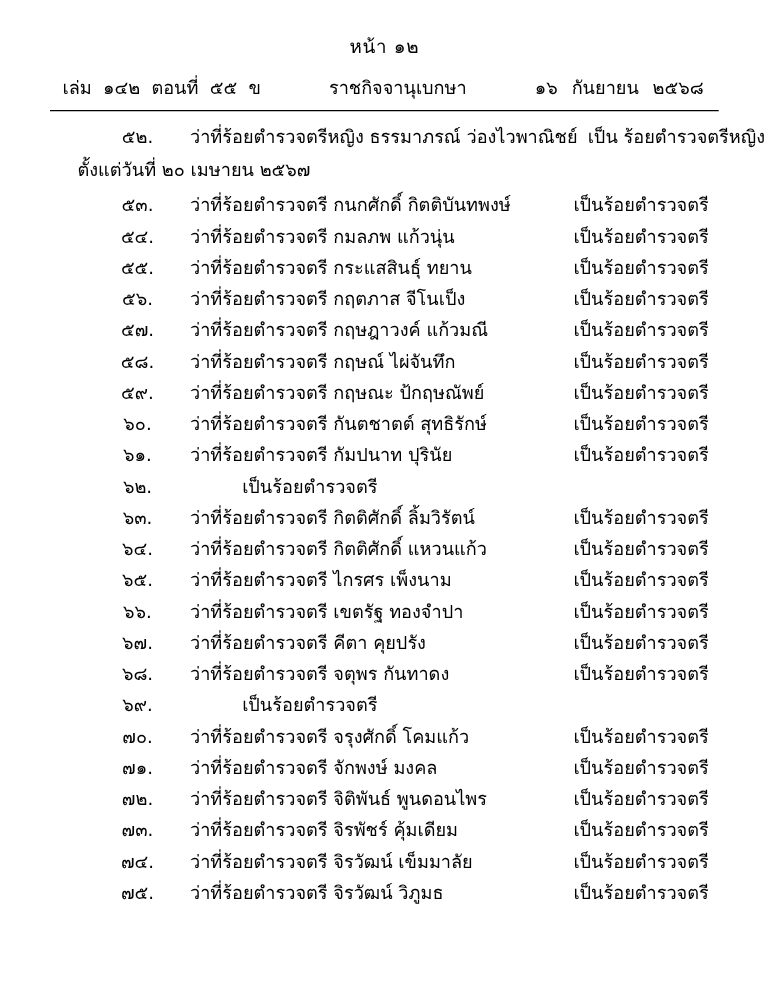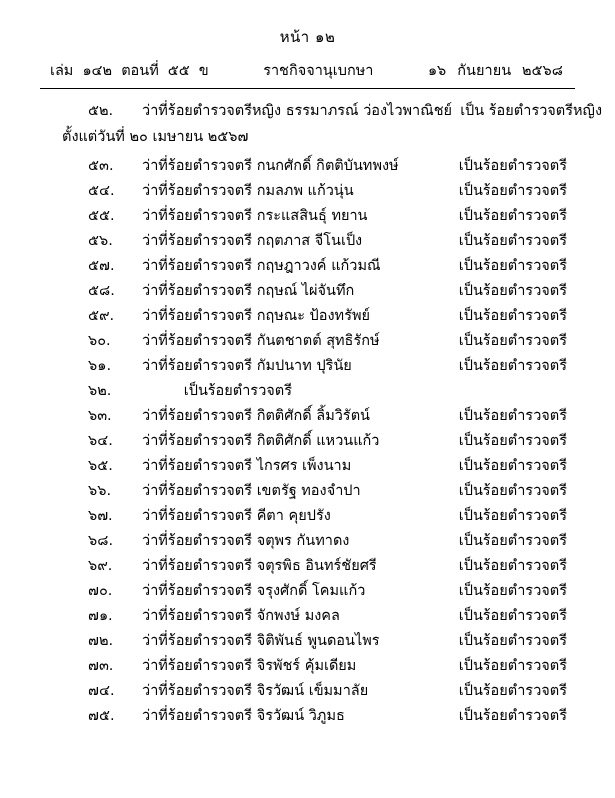--- a/index.html
+++ b/index.html
@@ -61,23 +61,23 @@
   .entry {
     display: flex;
     align-items: baseline;
     font-size: 14.5px;
     line-height: 1.0;
     margin-bottom: 10.5px;
     white-space: nowrap;
   }
   .entry .num {
     width: 44px;
-    text-align: left;
+    text-align: center;
     margin-left: 42px;
-    margin-right: 10px;
+    margin-right: 20px;
     flex: none;
   }
   .entry .name {
     flex: 1;
   }
   .entry .rank {
     width: 150px;
     flex: none;
     text-align: right;
   }
@@ -155,21 +155,21 @@
           <span class="name">ว่าที่ร้อยตำรวจตรี กฤษฎาวงค์ แก้วมณี</span>
           <span class="rank"><span class="rank-a">เป็น</span><span>ร้อยตำรวจตรี</span></span>
         </div>
         <div class="entry">
           <span class="num">๕๘.</span>
           <span class="name">ว่าที่ร้อยตำรวจตรี กฤษณ์ ไผ่จันทึก</span>
           <span class="rank"><span class="rank-a">เป็น</span><span>ร้อยตำรวจตรี</span></span>
         </div>
         <div class="entry">
           <span class="num">๕๙.</span>
-          <span class="name">ว่าที่ร้อยตำรวจตรี กฤษณะ ป้องทรัพย์</span>
+          <span class="name">ว่าที่ร้อยตำรวจตรี กฤษณะ ป้กฤษณัพย์</span>
           <span class="rank"><span class="rank-a">เป็น</span><span>ร้อยตำรวจตรี</span></span>
         </div>
         <div class="entry">
           <span class="num">๖๐.</span>
           <span class="name">ว่าที่ร้อยตำรวจตรี กันตชาตต์ สุทธิรักษ์</span>
           <span class="rank"><span class="rank-a">เป็น</span><span>ร้อยตำรวจตรี</span></span>
         </div>
         <div class="entry">
           <span class="num">๖๑.</span>
           <span class="name">ว่าที่ร้อยตำรวจตรี กัมปนาท ปุรินัย</span>
@@ -204,21 +204,20 @@
           <span class="name">ว่าที่ร้อยตำรวจตรี คีตา คุยปรัง</span>
           <span class="rank"><span class="rank-a">เป็น</span><span>ร้อยตำรวจตรี</span></span>
         </div>
         <div class="entry">
           <span class="num">๖๘.</span>
           <span class="name">ว่าที่ร้อยตำรวจตรี จตุพร กันทาดง</span>
           <span class="rank"><span class="rank-a">เป็น</span><span>ร้อยตำรวจตรี</span></span>
         </div>
         <div class="entry">
           <span class="num">๖๙.</span>
-          <span class="name">ว่าที่ร้อยตำรวจตรี จตุรพิธ อินทร์ชัยศรี</span>
           <span class="rank"><span class="rank-a">เป็น</span><span>ร้อยตำรวจตรี</span></span>
         </div>
         <div class="entry">
           <span class="num">๗๐.</span>
           <span class="name">ว่าที่ร้อยตำรวจตรี จรุงศักดิ์ โคมแก้ว</span>
           <span class="rank"><span class="rank-a">เป็น</span><span>ร้อยตำรวจตรี</span></span>
         </div>
         <div class="entry">
           <span class="num">๗๑.</span>
           <span class="name">ว่าที่ร้อยตำรวจตรี จักพงษ์ มงคล</span>

